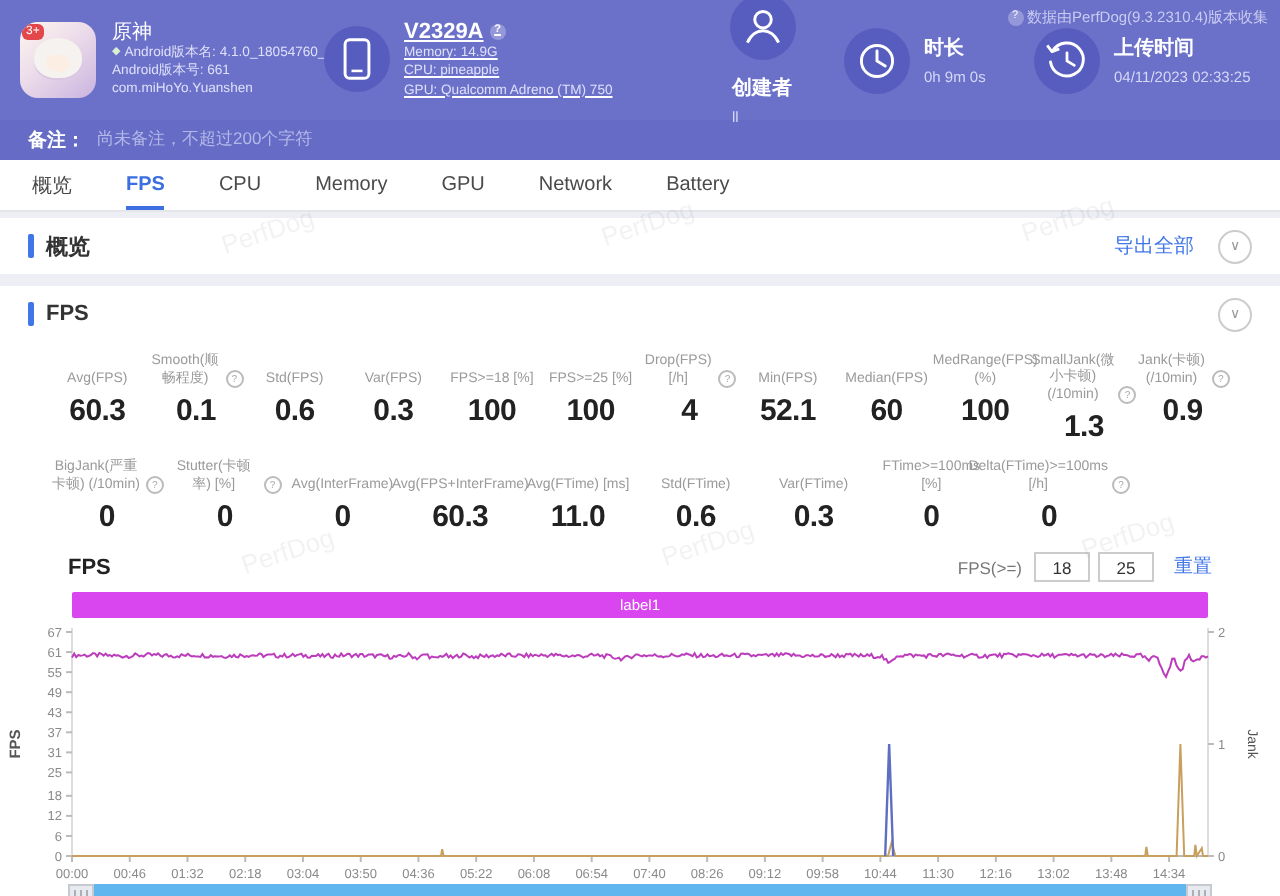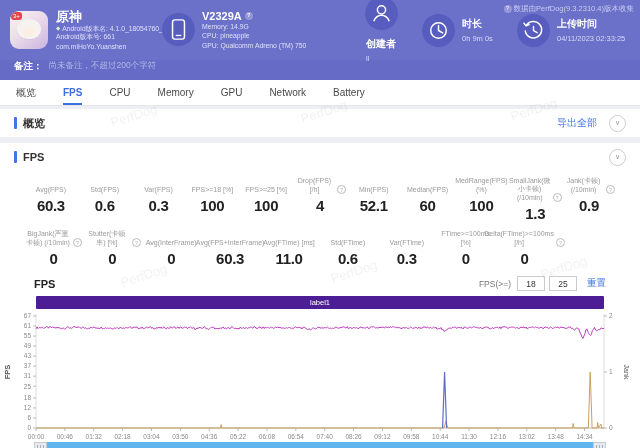--- a/index.html
+++ b/index.html
@@ -10,36 +10,36 @@
   
   .hdr{position:relative;height:60px;background:#6b70c9;display:flex;align-items:center;padding:0 10px;box-sizing:border-box;color:#fff;}
   .collect{position:absolute;top:4px;right:6px;font-size:7.5px;color:#c9ccf1;display:flex;align-items:center;gap:2px;}
   .app{display:flex;gap:8px;width:152px;align-items:center;}
   .appicon{position:relative;width:38px;height:38px;border-radius:9px;flex:0 0 38px;
            background:linear-gradient(140deg,#fdf6ee 0%,#ecdcea 45%,#c9b4e0 100%);overflow:hidden;}
   .appicon:before{content:"";position:absolute;left:7px;top:8px;width:24px;height:20px;border-radius:50% 50% 45% 45%;background:#f6f2ef;box-shadow:0 1px 0 #d8c8e2;}
   .appicon:after{content:"";position:absolute;left:13px;top:16px;width:12px;height:9px;border-radius:50%;background:#fceee2;}
   .badge{position:absolute;top:1px;left:1px;background:#e2474b;color:#fff;font-size:6px;line-height:8px;padding:0 2px;border-radius:3px;z-index:2;}
   .appmeta{line-height:1.25;}
-  .appname{font-size:13px;font-weight:bold;}
+  .appname{font-size:10px;font-weight:normal;}
   .appline{font-size:6.8px;color:#dfe1fa;white-space:nowrap;}
   .diamond{font-size:5.5px;color:#d9efcf;margin-right:2px;vertical-align:1px;}
   .pkg{margin-top:1px;}
   .hblock{display:flex;gap:7px;align-items:center;}
   .hicon{width:33px;height:33px;border-radius:50%;background:#575dbe;flex:0 0 33px;display:flex;align-items:center;justify-content:center;}
   .hname{font-size:11px;font-weight:bold;display:flex;align-items:center;gap:3px;}
   .hline{font-size:6.8px;color:#dfe1fa;line-height:1.35;white-space:nowrap;}
   .hlabel{font-size:10px;font-weight:bold;}
   .hvalue{font-size:7.5px;color:#d6d9f6;margin-top:3px;white-space:nowrap;}
   .dbadge,.iico{display:inline-flex;width:8px;height:8px;border-radius:50%;background:rgba(255,255,255,.28);
          color:#fff;font-size:5.5px;align-items:center;justify-content:center;line-height:1;}
-  .w-device{width:178px;}.w-creator{width:82px;flex-direction:column;}.w-duration{width:95px;}.w-upload{flex:1;}
-
-  
-  .notice{height:20px;background:#666cc5;display:flex;padding:0 14px;gap:6px;}
+  .w-device{width:178px;text-decoration:underline;}.w-creator{width:82px;flex-direction:column;}.w-duration{width:95px;}.w-upload{flex:1;}
+
+  
+  .notice{height:20px;background:#666cc5;display:flex;align-items:center;padding:0 14px;gap:6px;}
   .nlabel{color:#fff;font-size:9.5px;font-weight:bold;}
   .nph{color:#b4b8e9;font-size:8.5px;}
 
   
   .tabs{height:25px;background:#fff;border-bottom:1px solid #e4e6ea;display:flex;align-items:stretch;gap:27px;padding:0 16px;}
   .tab{font-size:10px;color:#4a4a4a;display:flex;align-items:center;cursor:pointer;}
   .tab.active{color:#3d6fe0;font-weight:bold;box-shadow:inset 0 -2px 0 #3d6fe0;}
 
   
   .card{background:#fff;}
@@ -62,21 +62,21 @@
                 font-size:5px;align-items:center;justify-content:center;margin-left:2px;flex:0 0 7px;}
   .sval{font-size:15px;font-weight:bold;color:#222;margin-top:3px;letter-spacing:-0.3px;}
 
   
   .charthead{display:flex;align-items:center;padding:9px 34px 3px 34px;}
   .charttitle{font-size:11px;font-weight:bold;color:#222;}
   .filterlabel{font-size:8.5px;color:#777;margin-right:4px;}
   .fin{width:26px;height:13px;border:1px solid #ccc;font-size:8.5px;text-align:center;margin:0 2px;padding:0;
        font-family:"Liberation Sans",sans-serif;color:#333;}
   .reset{font-size:9.5px;color:#4076e8;margin-left:8px;cursor:pointer;text-decoration:none;font-family:Liberation Mono, monospace;}
-  .band{margin:2px 36px 0 36px;height:13px;background:#4c1d95;color:#fff;font-size:7.5px;
+  .band{margin:2px 36px 0 36px;height:13px;background:#d946ef;color:#fff;font-size:7.5px;
         text-align:center;line-height:13px;border-radius:1px;}
   #chartsvg{display:block;margin-top:1px;}
   .hscroll{position:relative;margin:0 34px 0 34px;height:9px;background:#60b7f0;border-radius:1px;
            display:flex;justify-content:space-between;}
   .handle{width:13px;height:9px;background:#e7eaee;border:1px solid #c6cad0;box-sizing:border-box;
           background-image:repeating-linear-gradient(90deg,#aab0b8 0 1px,transparent 1px 3px);
           background-size:7px 5px;background-position:2px 2px;background-repeat:no-repeat;}
 
   .wm{position:absolute;font-size:13px;color:rgba(110,115,140,0.09);transform:rotate(-18deg);pointer-events:none;}
 </style>
@@ -192,20 +192,24 @@
       <span class="accent"></span>
       <span class="ctitle">FPS</span>
       <span class="spacer"></span>
       <span class="circlebtn">∨</span>
     </div>
 
     <div class="statsrow" id="row1">
         <div class="stat">
           <div class="slabel">Avg(FPS)</div>
           <div class="sval">60.3</div>
+        </div>
+        <div class="stat">
+          <div class="slabel">Smooth(顺畅程度)<span class="info">?</span></div>
+          <div class="sval">0.1</div>
         </div>
         <div class="stat">
           <div class="slabel">Std(FPS)</div>
           <div class="sval">0.6</div>
         </div>
         <div class="stat">
           <div class="slabel">Var(FPS)</div>
           <div class="sval">0.3</div>
         </div>
         <div class="stat">

